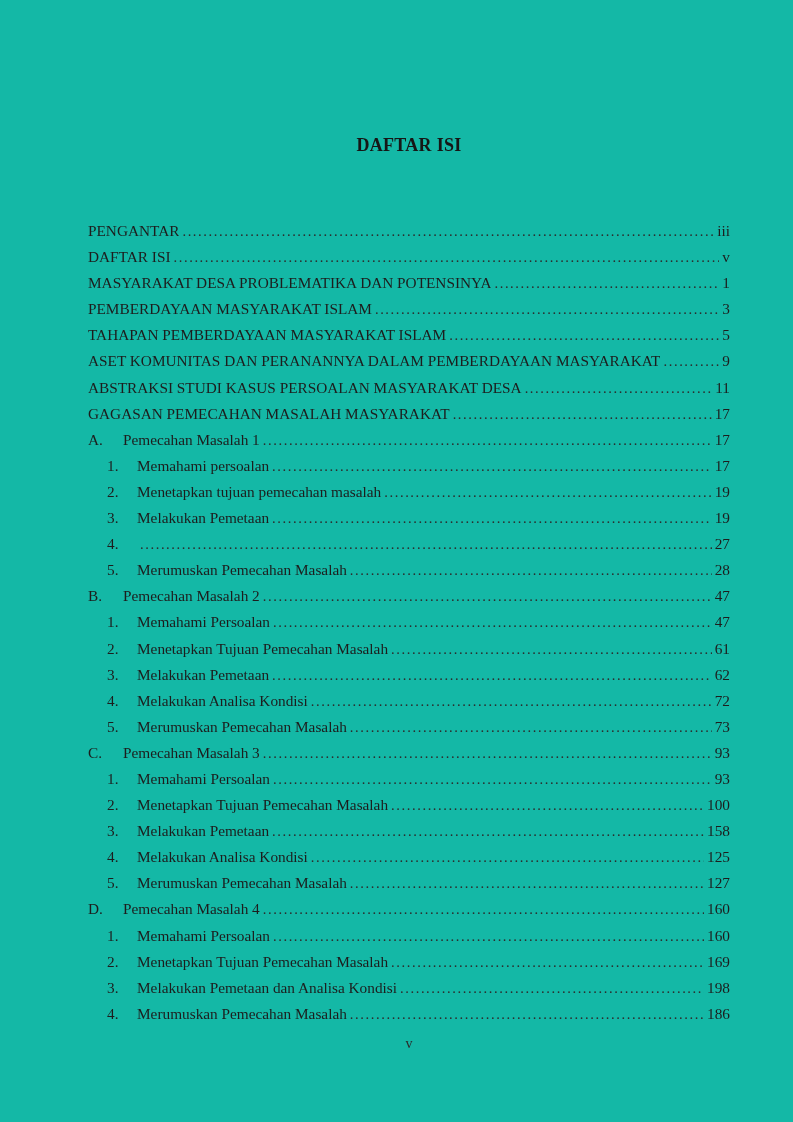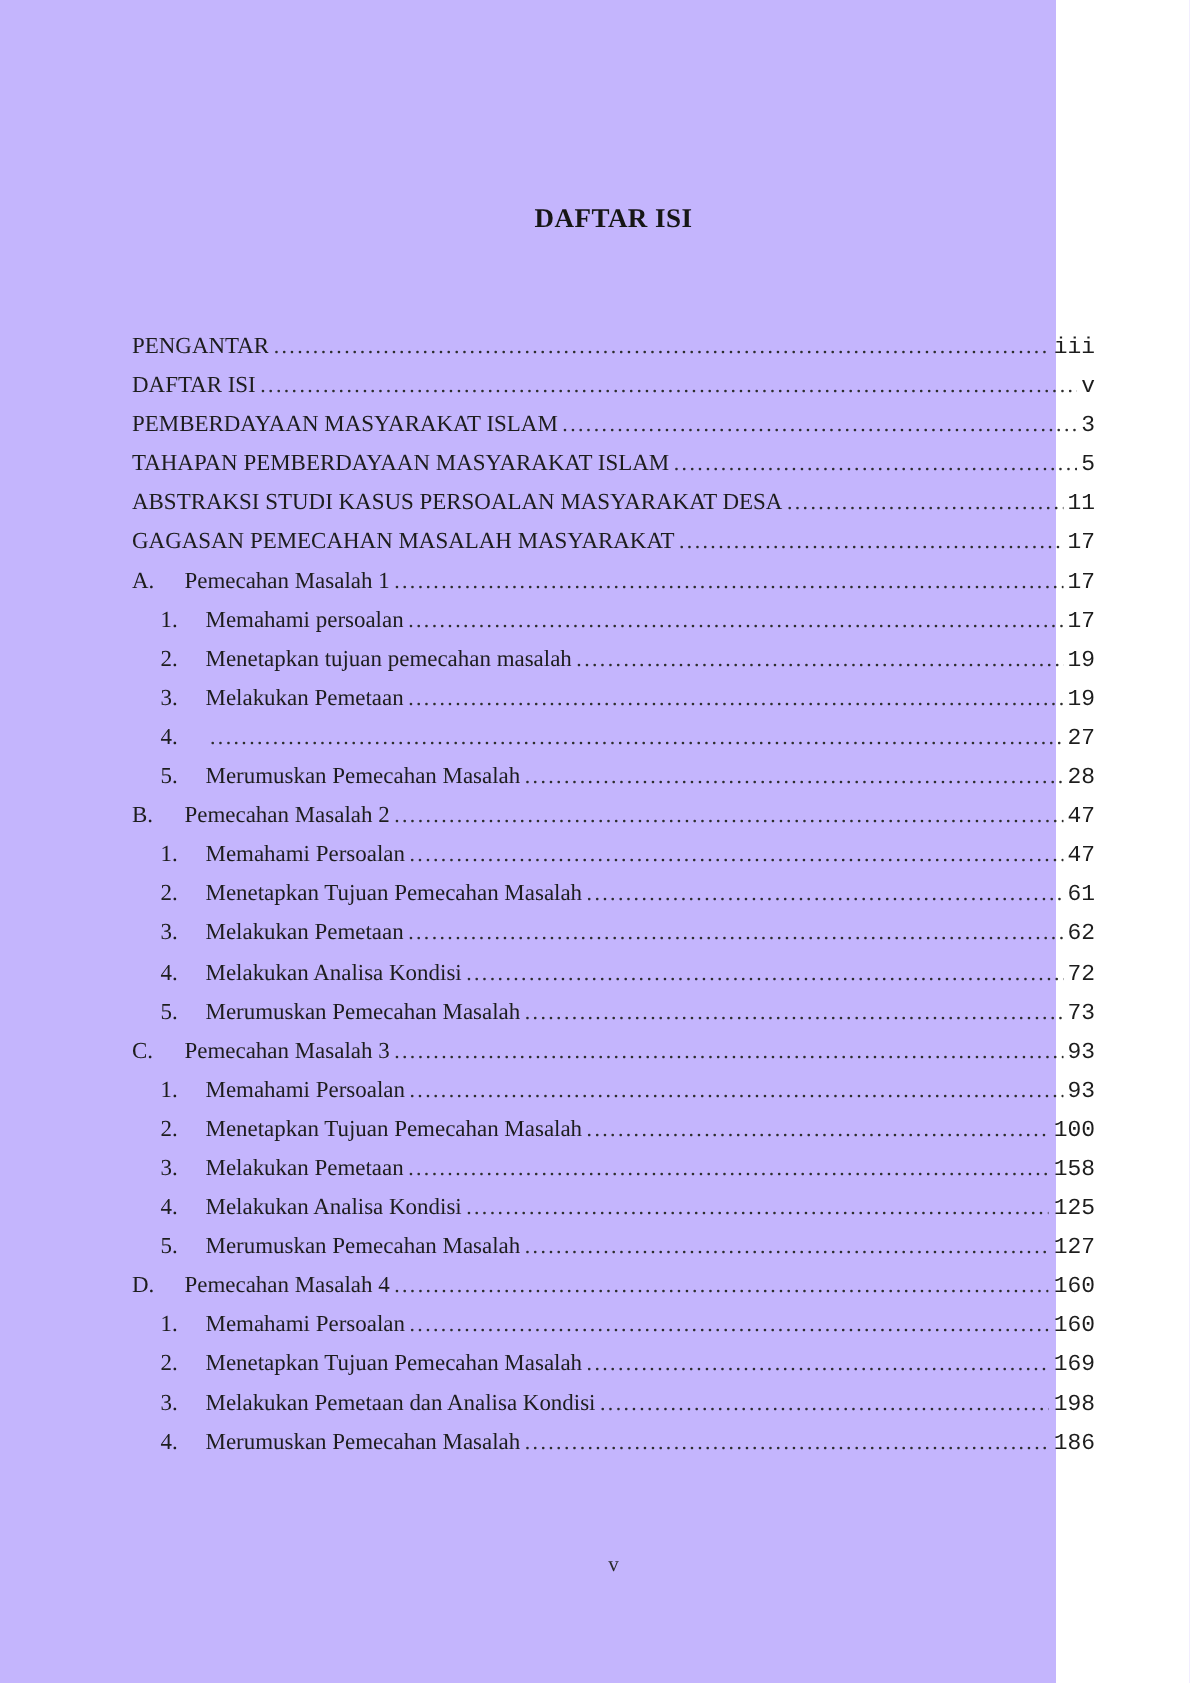--- a/index.html
+++ b/index.html
@@ -5,22 +5,22 @@
   * { margin: 0; padding: 0; box-sizing: border-box; }
   html, body {
     width: 793px; height: 1122px;
     background: #ffffff;
     font-family: "Liberation Serif", "DejaVu Serif", serif;
     color: #1d1d1d;
     overflow: hidden;
   }
   .page {
     position: relative;
-    width: 704px; height: 1122px;
-    background: #c4b5fd;
+    width: 793px; height: 1122px;
+    background: #14b8a6;
   }
   .content {
     position: absolute;
     left: 88px;
     width: 642px;
     top: 0;
   }
   .doc-title {
     margin-top: 134px;
     text-align: center;
@@ -61,21 +61,20 @@
     letter-spacing: 1.6px;
     font-size: 14.5px;
   }
   .row .leader::after {
     content: "..........................................................................................................................................................................................";
   }
   .row .pagenum {
     flex: 0 0 auto;
     text-align: right;
     padding-left: 2px;
-    font-family: Liberation Mono, monospace;
   }
   .footer {
     position: absolute;
     left: 88px;
     width: 642px;
     top: 1036px;
     text-align: center;
     font-size: 14px;
     color: #2a2a2a;
   }
@@ -94,29 +93,41 @@
     <span class="pagenum">iii</span>
   </div>
         <div class="row level-0">
 
     <span class="label">DAFTAR ISI</span>
     <span class="leader"></span>
     <span class="pagenum">v</span>
   </div>
         <div class="row level-0">
 
+    <span class="label">MASYARAKAT DESA PROBLEMATIKA DAN POTENSINYA</span>
+    <span class="leader"></span>
+    <span class="pagenum">1</span>
+  </div>
+        <div class="row level-0">
+
     <span class="label">PEMBERDAYAAN MASYARAKAT ISLAM</span>
     <span class="leader"></span>
     <span class="pagenum">3</span>
   </div>
         <div class="row level-0">
 
     <span class="label">TAHAPAN PEMBERDAYAAN MASYARAKAT ISLAM</span>
     <span class="leader"></span>
     <span class="pagenum">5</span>
+  </div>
+        <div class="row level-0">
+
+    <span class="label">ASET KOMUNITAS DAN PERANANNYA DALAM PEMBERDAYAAN MASYARAKAT</span>
+    <span class="leader"></span>
+    <span class="pagenum">9</span>
   </div>
         <div class="row level-0">
 
     <span class="label">ABSTRAKSI STUDI KASUS PERSOALAN MASYARAKAT DESA</span>
     <span class="leader"></span>
     <span class="pagenum">11</span>
   </div>
         <div class="row level-0">
 
     <span class="label">GAGASAN PEMECAHAN MASALAH MASYARAKAT</span>

